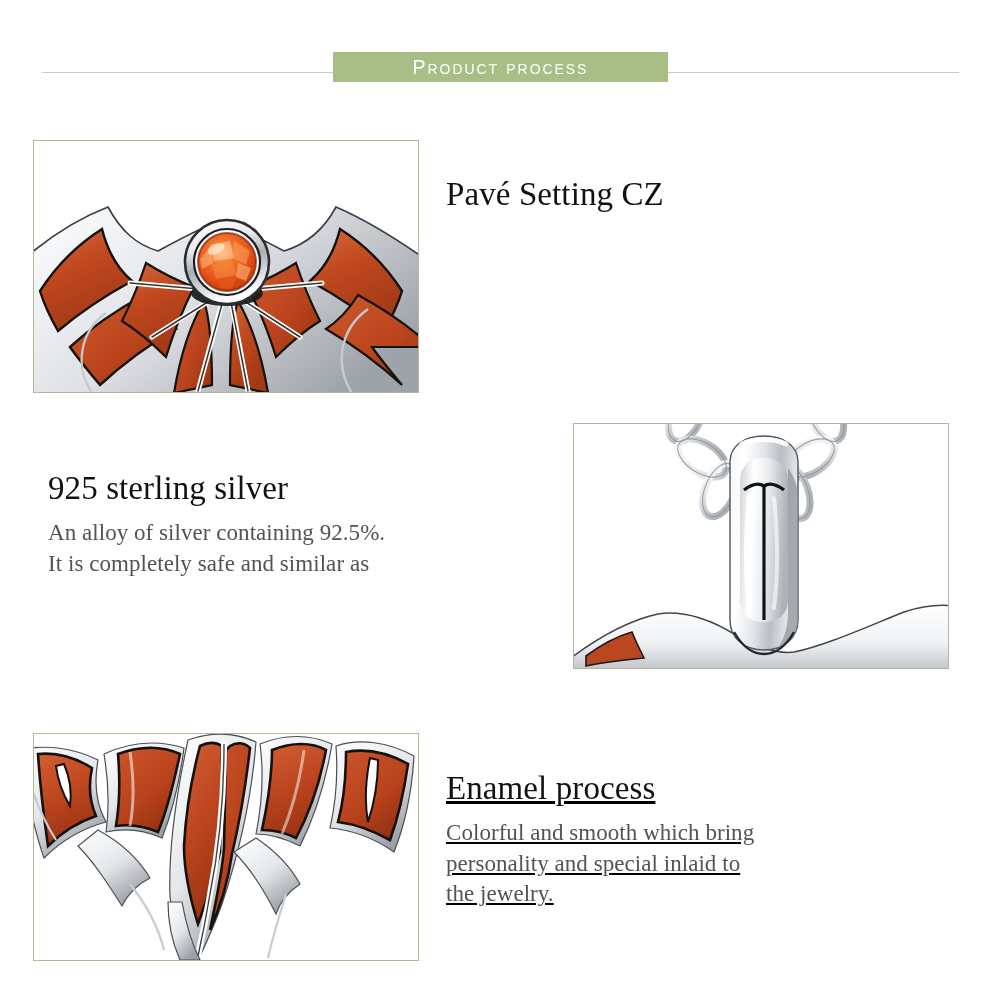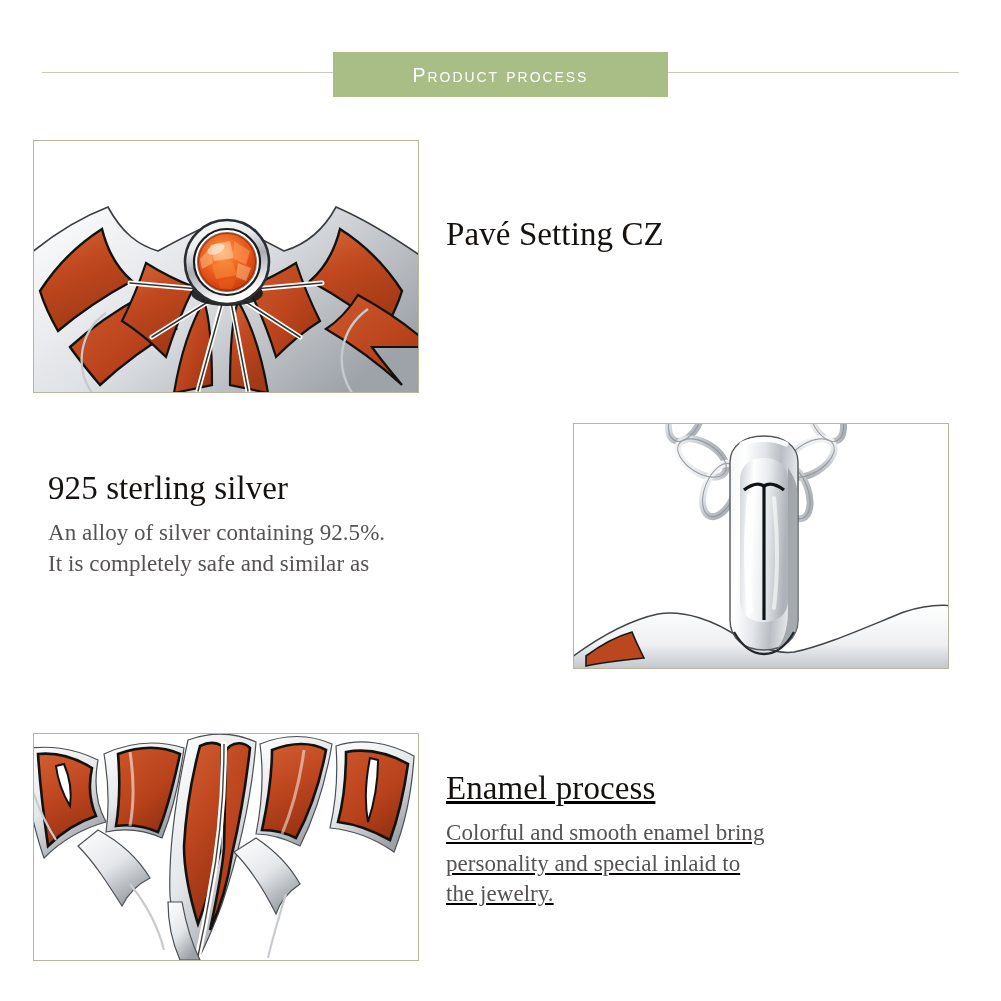--- a/index.html
+++ b/index.html
@@ -30,21 +30,21 @@
     top: 72px;
     width: 917px;
     height: 1px;
     background: #cdc9b9;
   }
   .header-title-box {
     position: absolute;
     left: 333px;
     top: 52px;
     width: 335px;
-    height: 45px;
+    height: 30px;
     background: #a9bd87;
     display: flex;
     align-items: center;
     justify-content: center;
   }
   .header-title-text {
     font-family: "Liberation Sans", "DejaVu Sans", sans-serif;
     color: #ffffff;
     font-size: 21px;
     font-variant: small-caps;
@@ -64,21 +64,21 @@
   }
   .photo-frame svg { display: block; }
 
   
   #panel-pave   { left: 33px;  top: 140px; width: 386px; height: 253px; }
   #panel-bail   { left: 573px; top: 423px; width: 376px; height: 246px; }
   #panel-enamel { left: 33px;  top: 733px; width: 386px; height: 228px; }
 
   
   .text-block { position: absolute; }
-  #text-pave   { left: 446px; top: 176px; width: 520px; margin-top: 40px; }
+  #text-pave   { left: 446px; top: 176px; width: 520px; }
   #text-silver { left: 48px;  top: 470px; width: 480px; }
   #text-enamel { left: 446px; top: 770px; width: 450px; text-decoration: underline; }
 
   .feature-heading {
     margin: 0 0 12px 0;
     font-size: 33px;
     font-weight: 400;
     color: #15110f;
     line-height: 1.1;
     letter-spacing: 0.1px;
@@ -380,17 +380,17 @@
 
     <path d="M96,150 C112,170 124,192 130,216" fill="none" stroke="#c8ccd0" stroke-width="2.2"></path>
     <path d="M252,160 C244,186 238,206 234,224" fill="none" stroke="#c8ccd0" stroke-width="2.2"></path>
     <path d="M-10,30 C-2,58 8,84 22,106" fill="none" stroke="#c8ccd0" stroke-width="2.2"></path>
   </svg>
 </div>
 
 <div class="text-block" id="text-enamel">
   <h2 class="feature-heading">Enamel process</h2>
   <p class="feature-body">
-    <span>Colorful and smooth enamel bring</span>
+    <span>Colorful and smooth which bring</span>
     <span>personality and special inlaid to</span>
     <span>the jewelry.</span>
   </p>
 </div>
 
 </body></html>

